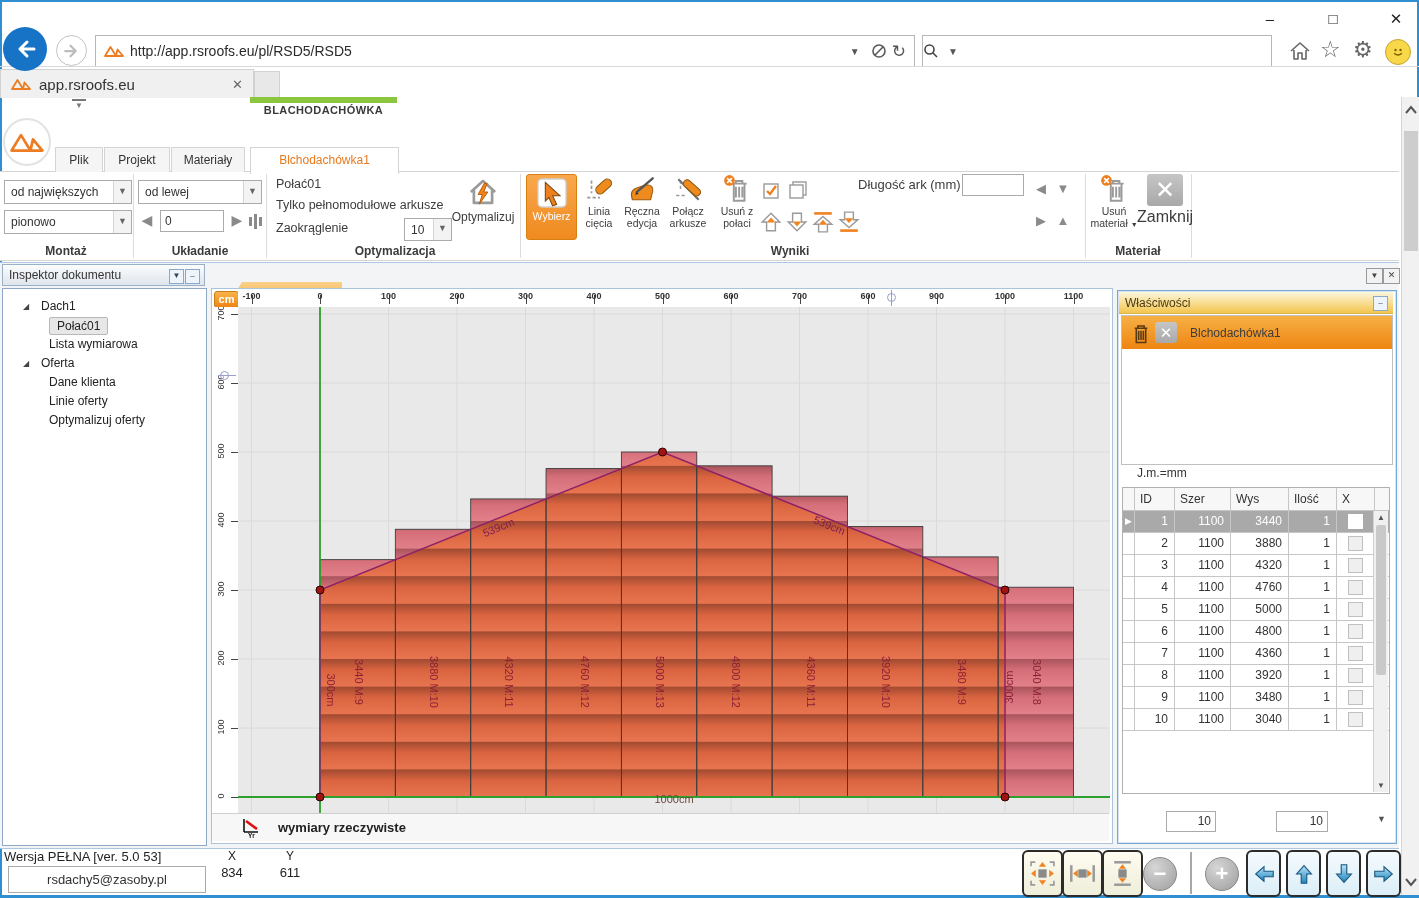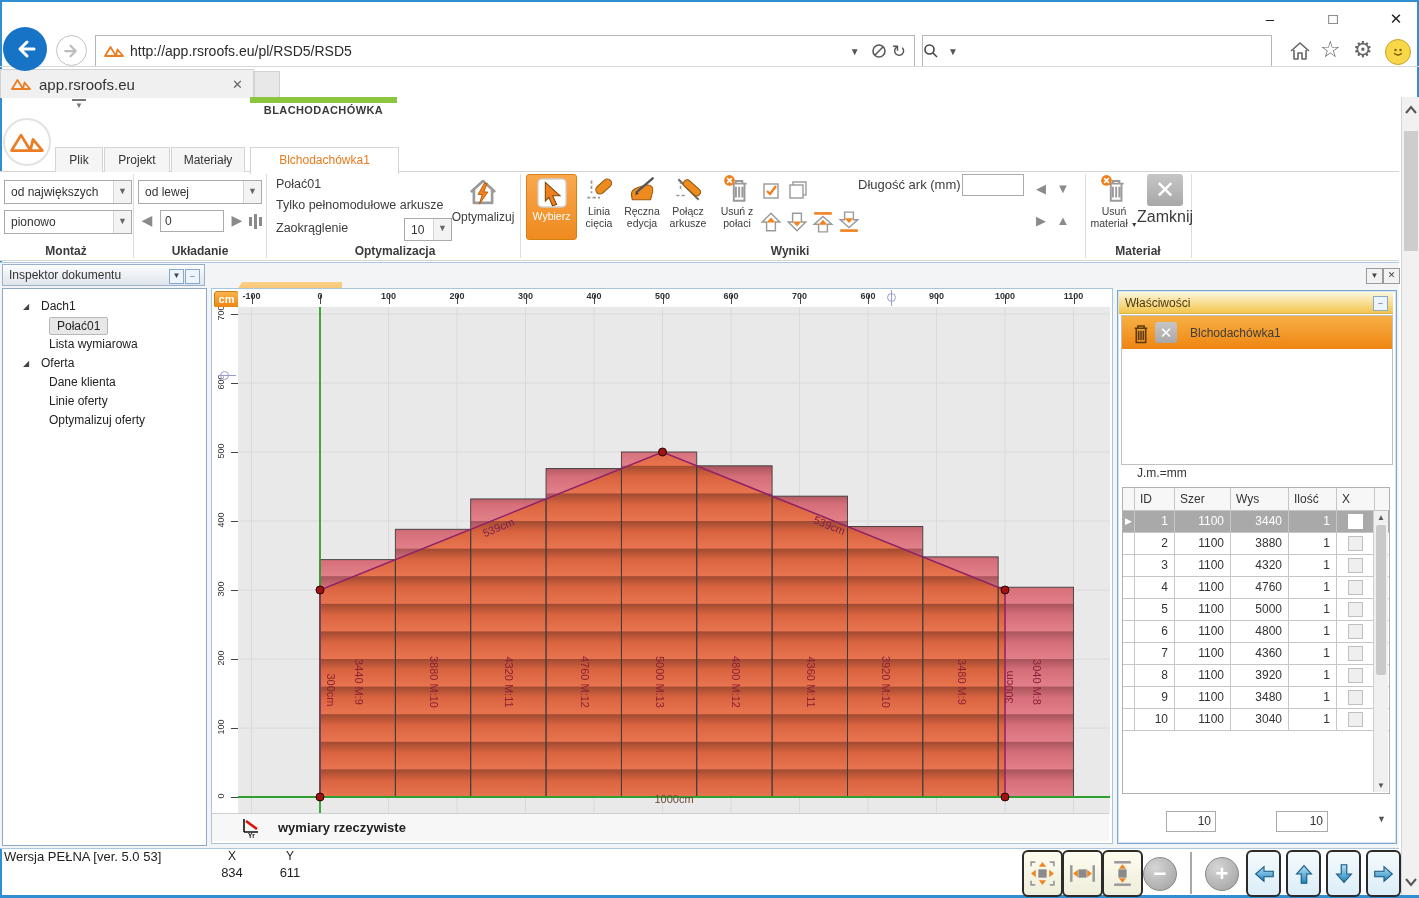--- a/index.html
+++ b/index.html
@@ -614,20 +614,21 @@
       <div class="sc-arr" style="top:2px">▲</div>
       <div class="sc-thumb" style="top:14px;height:150px"></div>
       <div class="sc-arr" style="bottom:2px">▼</div>
     </div>
   </div>
   <div class="abs inp" style="left:1166px;top:811px;width:50px;height:21px;text-align:right;line-height:19px">10</div>
   <div class="abs inp" style="left:1276px;top:811px;width:52px;height:21px;text-align:right;line-height:19px">10</div>
   <span class="abs" style="left:1377px;top:814px;font-size:9px;color:#555">▼</span>
 
   <span class="abs status-txt" style="left:4px;top:849px">Wersja PEŁNA [ver. 5.0 53]</span>
+  <div class="abs inp" style="left:8px;top:866px;width:198px;height:27px;text-align:center;line-height:25px;font-size:13px">rsdachy5@zasoby.pl</div>
   <div class="abs coord-lab" style="left:212px;top:849px;width:40px">X</div>
   <div class="abs coord-lab" style="left:212px;top:865px;width:40px;font-size:13px">834</div>
   <div class="abs coord-lab" style="left:270px;top:849px;width:40px">Y</div>
   <div class="abs coord-lab" style="left:270px;top:865px;width:40px;font-size:13px">611</div>
 
   <div class="abs fit-btn" style="left:1022px;top:850px;width:37px;height:43px">
     <svg width="27" height="27" viewBox="0 0 26 26">
       <path d="M2 6 V2 H6 M20 2 H24 V6 M24 20 V24 H20 M6 24 H2 V20" stroke="#9a9a9a" stroke-width="1.6" fill="none"></path>
       <rect x="9" y="9" width="8" height="8" fill="#8a8a8a"></rect>
       <polygon points="13,2 16.5,6.5 9.5,6.5" fill="#f08322"></polygon>

